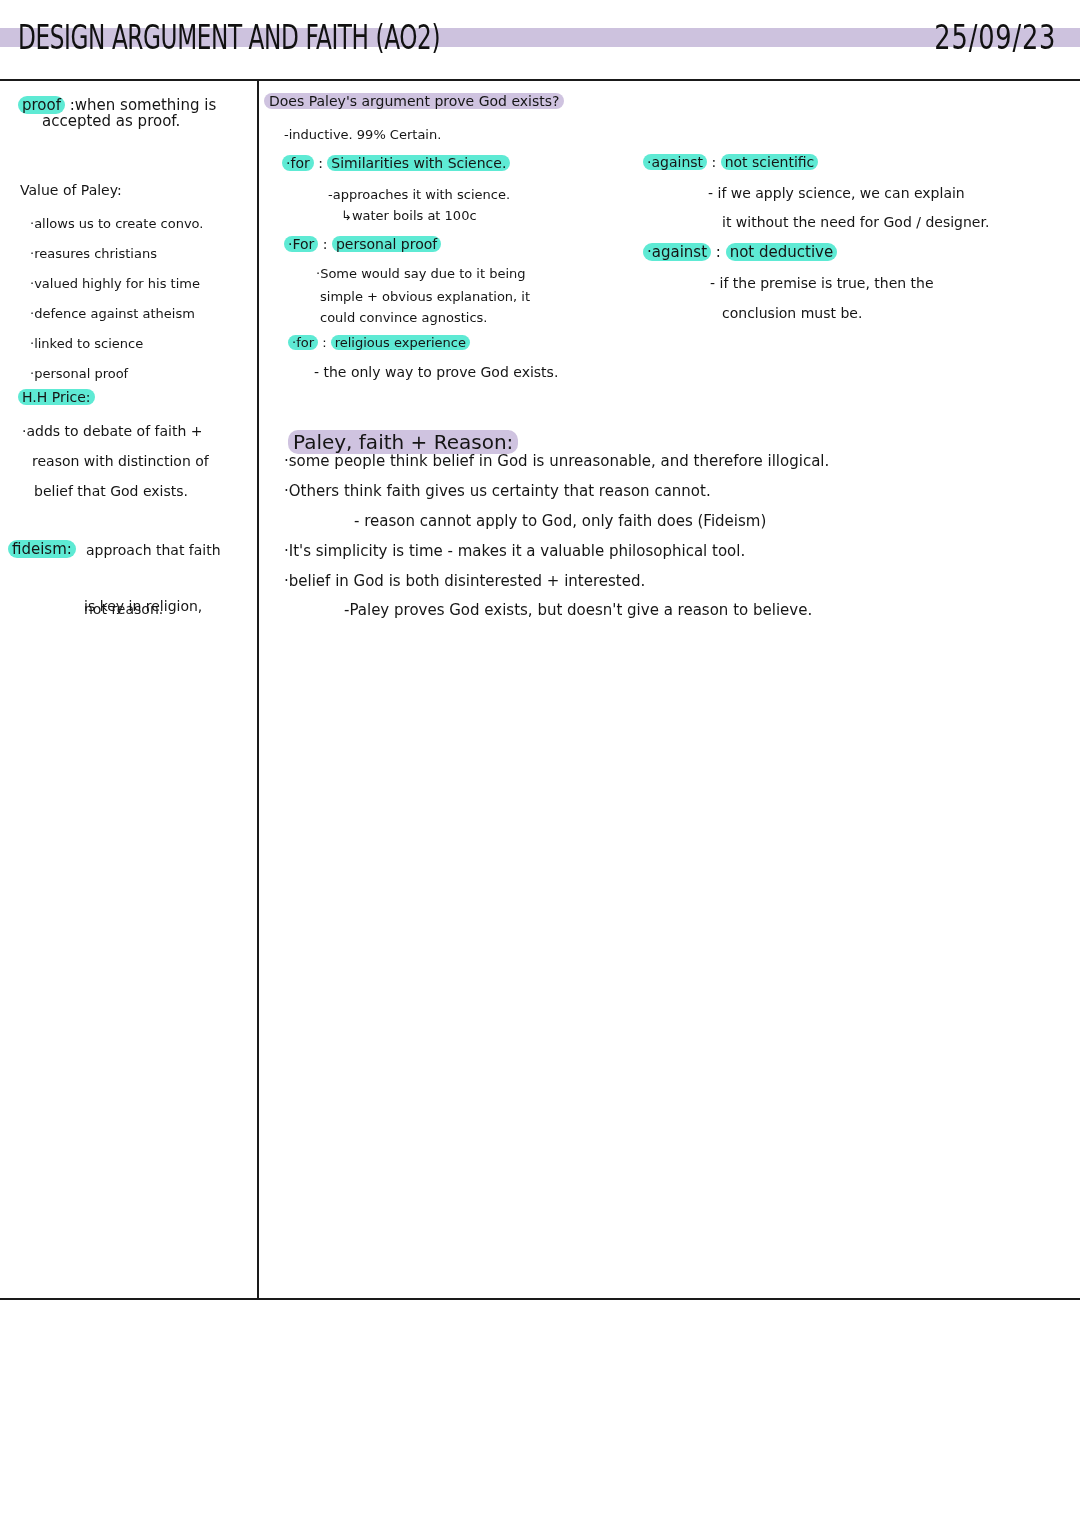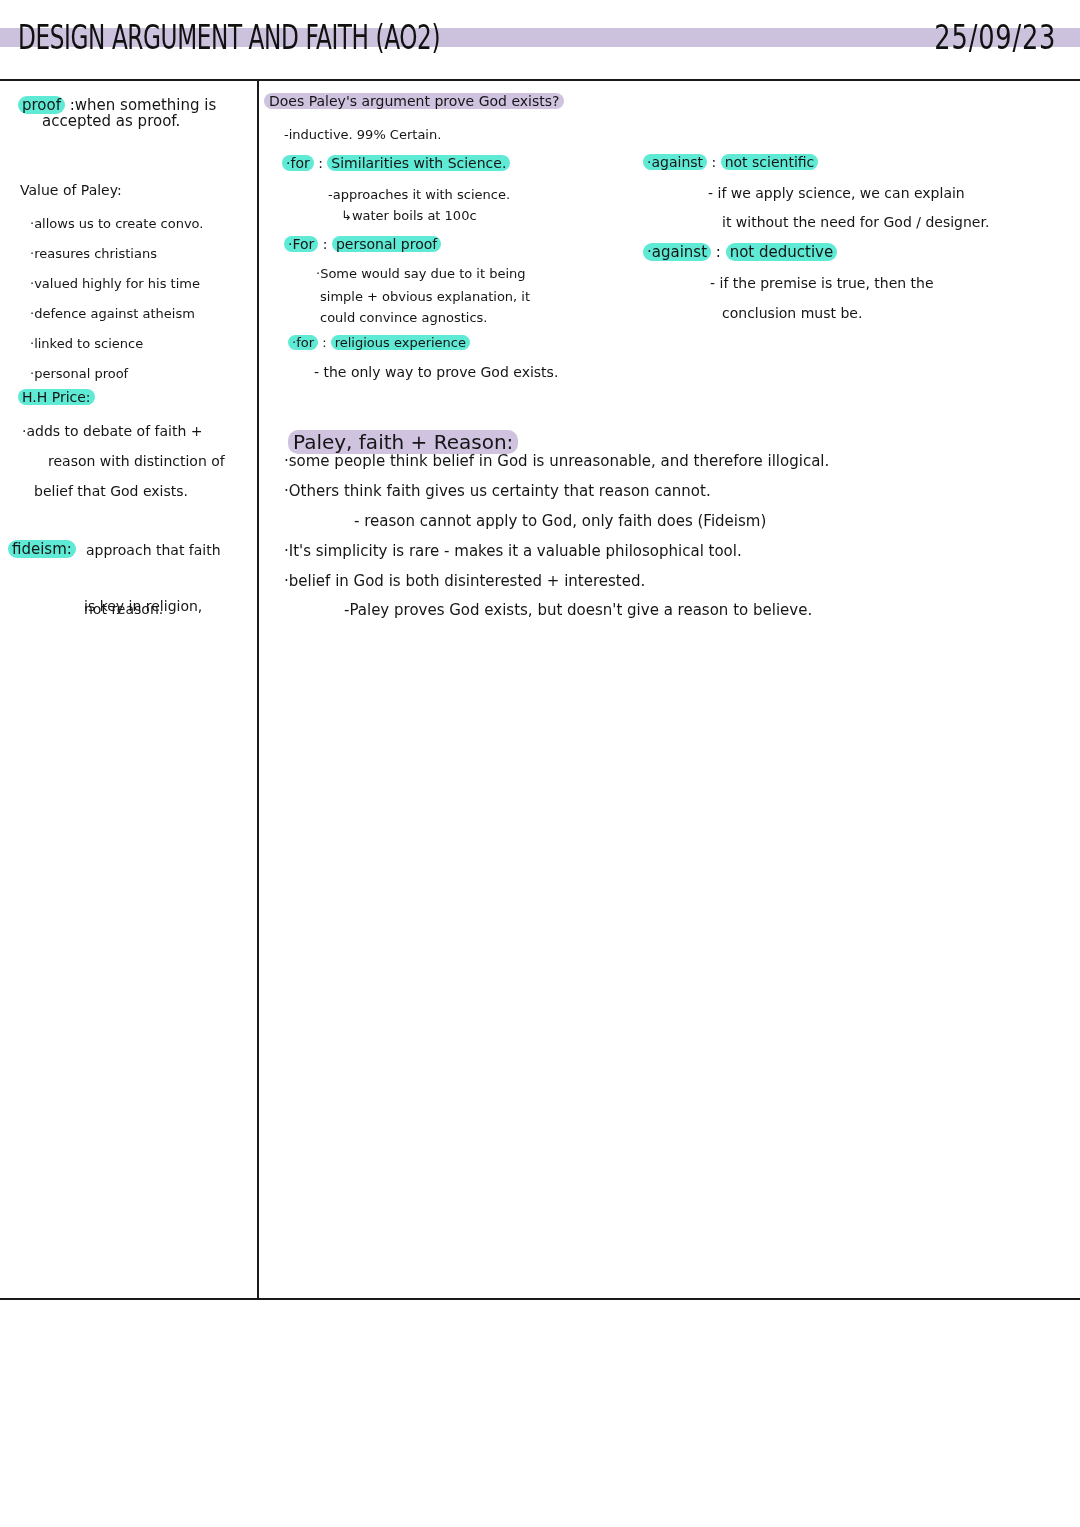--- a/index.html
+++ b/index.html
@@ -45,21 +45,21 @@
   <div class="abs t13" style="left:30px; top:246px;">·reasures christians</div>
   <div class="abs t13" style="left:30px; top:276px;">·valued highly for his time</div>
   <div class="abs t13" style="left:30px; top:306px;">·defence against atheism</div>
   <div class="abs t13" style="left:30px; top:336px;">·linked to science</div>
   <div class="abs t13" style="left:30px; top:366px;">·personal proof</div>
 
   <div class="abs h18" style="left:18px; top:389px;">
     <span class="hl">H.H Price:</span>
   </div>
   <div class="abs t14" style="left:22px; top:423px;">·adds to debate of faith +</div>
-  <div class="abs t14" style="left:48px; top:453px;">reason with distinction of</div>
+  <div class="abs t14" style="left:32px; top:453px;">reason with distinction of</div>
   <div class="abs t14" style="left:34px; top:483px;">belief that God exists.</div>
 
   <div class="abs t15" style="left:8px; top:540px;">
     <span class="hl">fideism:</span>
   </div>
   <div class="abs t14" style="left:86px; top:542px;">approach that faith</div>
   <div class="abs t14" style="left:84px; top:572px;margin-top:26px;">is key in religion,</div>
   <div class="abs t14" style="left:84px; top:601px;">not reason.</div>
 </div>
 
@@ -104,18 +104,18 @@
   </div>
   <div class="abs t14" style="left:710px; top:275px;">- if the premise is true, then the</div>
   <div class="abs t14" style="left:722px; top:305px;">conclusion must be.</div>
 
   <div class="abs h20" style="left:268px; top:430px;margin-left:20px;">
     <span class="hl-strong">Paley, faith + Reason:</span>
   </div>
   <div class="abs t15" style="left:284px; top:452px;">·some people think belief in God is unreasonable, and therefore illogical.</div>
   <div class="abs t15" style="left:284px; top:482px;">·Others think faith gives us certainty that reason cannot.</div>
   <div class="abs t15" style="left:354px; top:512px;">- reason cannot apply to God, only faith does (Fideism)</div>
-  <div class="abs t15" style="left:284px; top:542px;">·It's simplicity is rare - makes it a valuable philosophical tool.</div>
+  <div class="abs t15" style="left:284px; top:542px;">·It's simplicity is time - makes it a valuable philosophical tool.</div>
   <div class="abs t15" style="left:284px; top:572px;">·belief in God is both disinterested + interested.</div>
   <div class="abs t15" style="left:344px; top:601px;">-Paley proves God exists, but doesn't give a reason to believe.</div>
 </div>
 
 <div class="abs" style="left:0; top:1300px; width:1080px; height:227px;"></div>
 
 </body></html>

